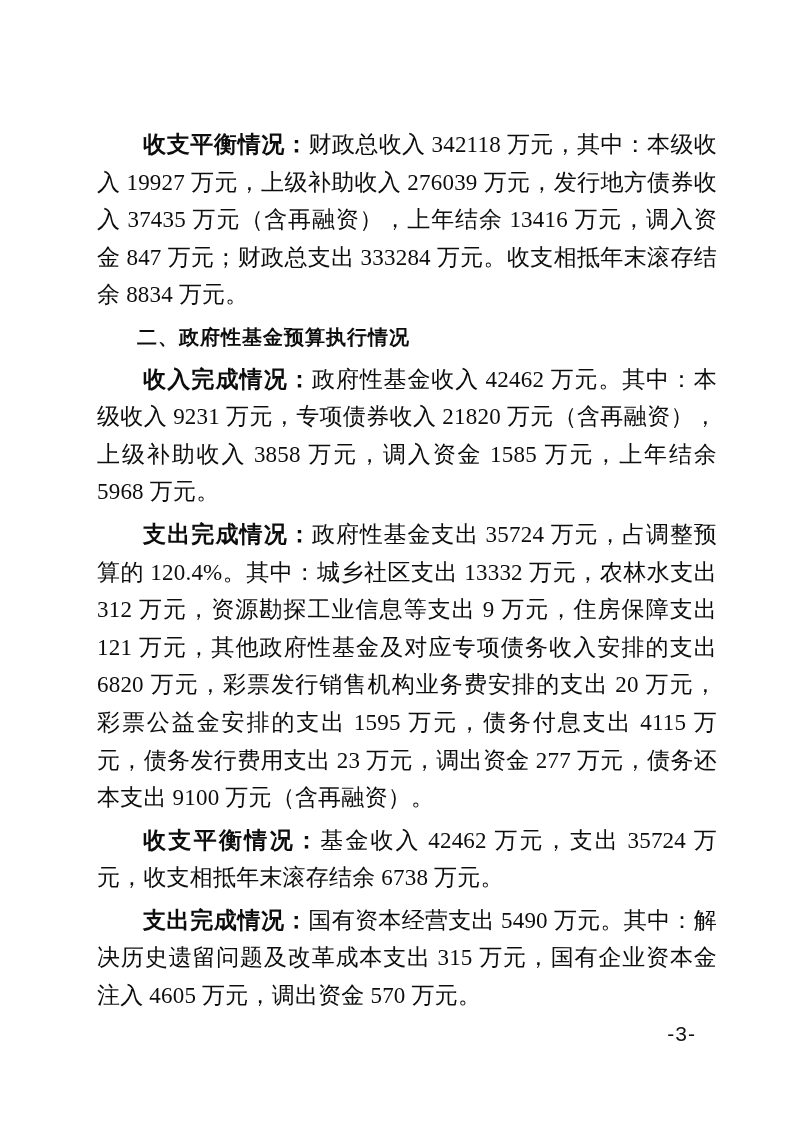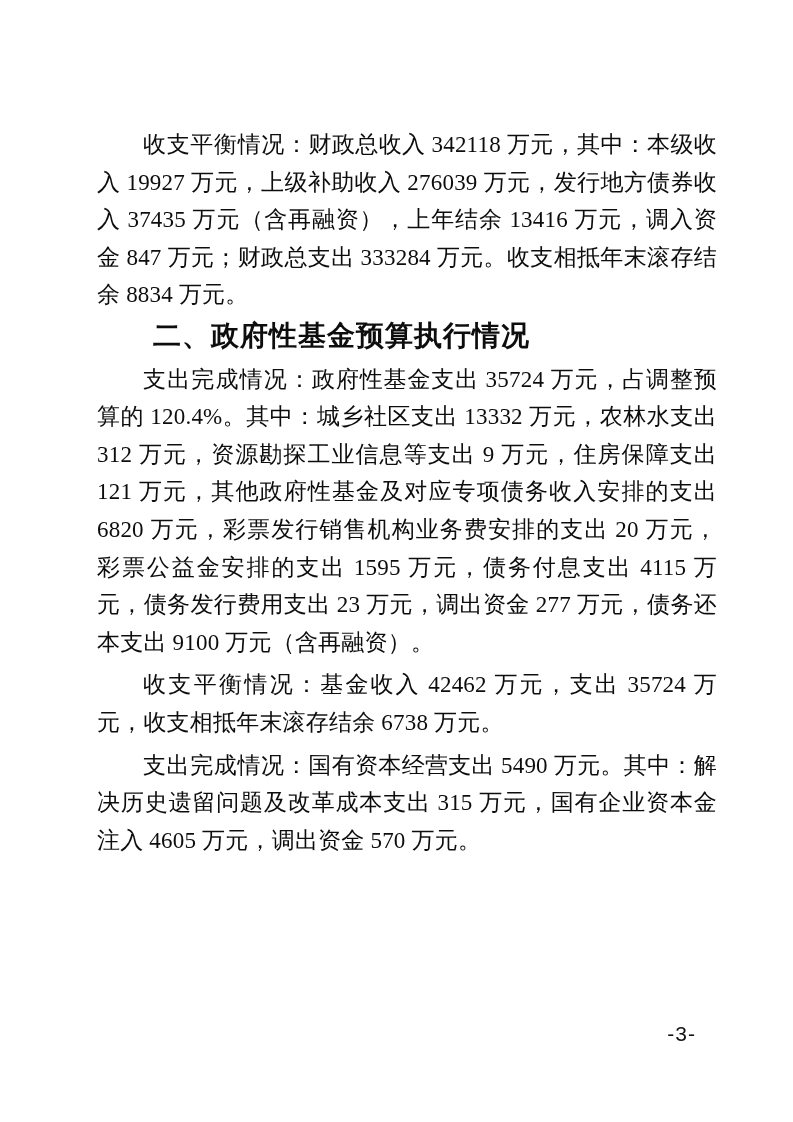--- a/index.html
+++ b/index.html
@@ -21,31 +21,31 @@
   }
   .para {
     margin: 0 0 5px 0;
     font-size: 23px;
     line-height: 37.6px;
     text-align: justify;
     text-indent: 2em;
     letter-spacing: 0.2px;
   }
   .lead {
-    font-weight: normal;
+    font-weight: bold;
     font-family: "Liberation Sans", "DejaVu Sans", sans-serif;
     letter-spacing: 0.5px;
   }
   .section-heading {
     margin: 3px 0 4px 0;
-    font-size: 28px;
+    font-size: 20px;
     line-height: 37.6px;
     text-indent: 2em;
     font-weight: bold;
-    font-family: Liberation Mono, monospace;
+    font-family: Liberation Sans, sans-serif;
     letter-spacing: 1px;
   }
   .page-number {
     position: absolute;
     top: 1022px;
     right: 97px;
     font-size: 21px;
     font-family: "Liberation Sans", "DejaVu Sans", sans-serif;
     color: #111;
     letter-spacing: 1px;
@@ -54,20 +54,21 @@
 </head>
 <body>
 
 <div class="page">
   <div class="content">
 
     <p class="para"><span class="lead">收支平衡情况：</span><span>财政总收入 342118 万元，其中：本级收入 19927 万元，上级补助收入 276039 万元，发行地方债券收入 37435 万元（含再融资），上年结余 13416 万元，调入资金 847 万元；财政总支出 333284 万元。收支相抵年末滚存结余 8834 万元。</span></p>
 
     <h2 class="section-heading">二、政府性基金预算执行情况</h2>
 
+    <p class="para"><span class="lead">收入完成情况：</span><span>政府性基金收入 42462 万元。其中：本级收入 9231 万元，专项债券收入 21820 万元（含再融资），上级补助收入 3858 万元，调入资金 1585 万元，上年结余 5968 万元。</span></p>
 
     <p class="para"><span class="lead">支出完成情况：</span><span>政府性基金支出 35724 万元，占调整预算的 120.4%。其中：城乡社区支出 13332 万元，农林水支出 312 万元，资源勘探工业信息等支出 9 万元，住房保障支出 121 万元，其他政府性基金及对应专项债务收入安排的支出 6820 万元，彩票发行销售机构业务费安排的支出 20 万元，彩票公益金安排的支出 1595 万元，债务付息支出 4115 万元，债务发行费用支出 23 万元，调出资金 277 万元，债务还本支出 9100 万元（含再融资）。</span></p>
 
     <p class="para"><span class="lead">收支平衡情况：</span><span>基金收入 42462 万元，支出 35724 万元，收支相抵年末滚存结余 6738 万元。</span></p>
 
 
 
     <p class="para"><span class="lead">支出完成情况：</span><span>国有资本经营支出 5490 万元。其中：解决历史遗留问题及改革成本支出 315 万元，国有企业资本金注入 4605 万元，调出资金 570 万元。</span></p>
 
   </div>

